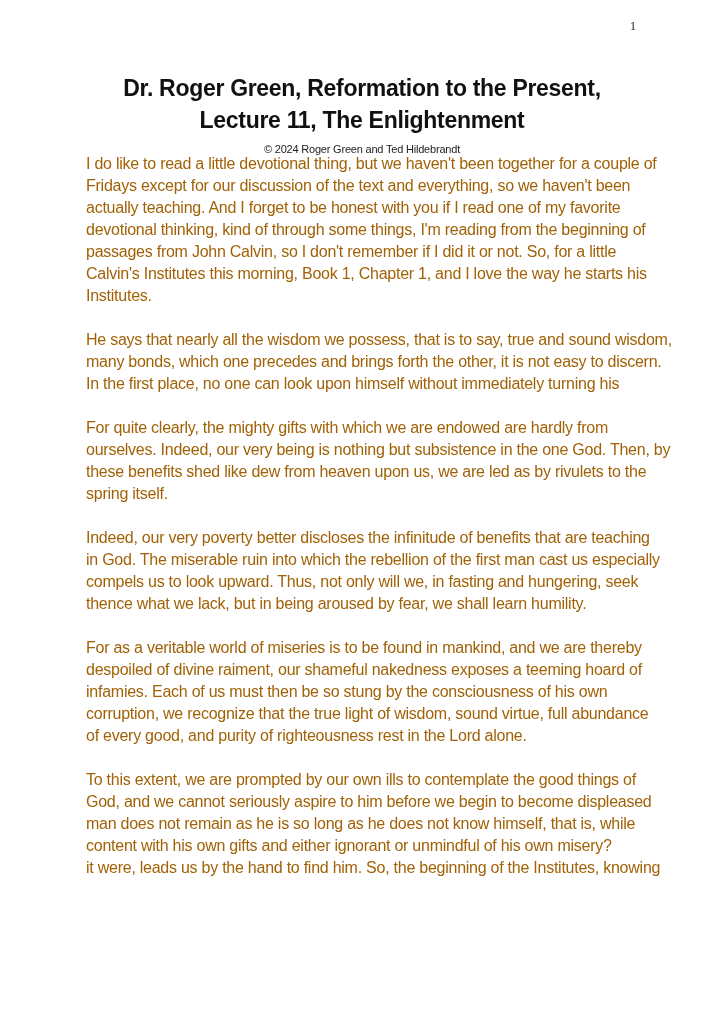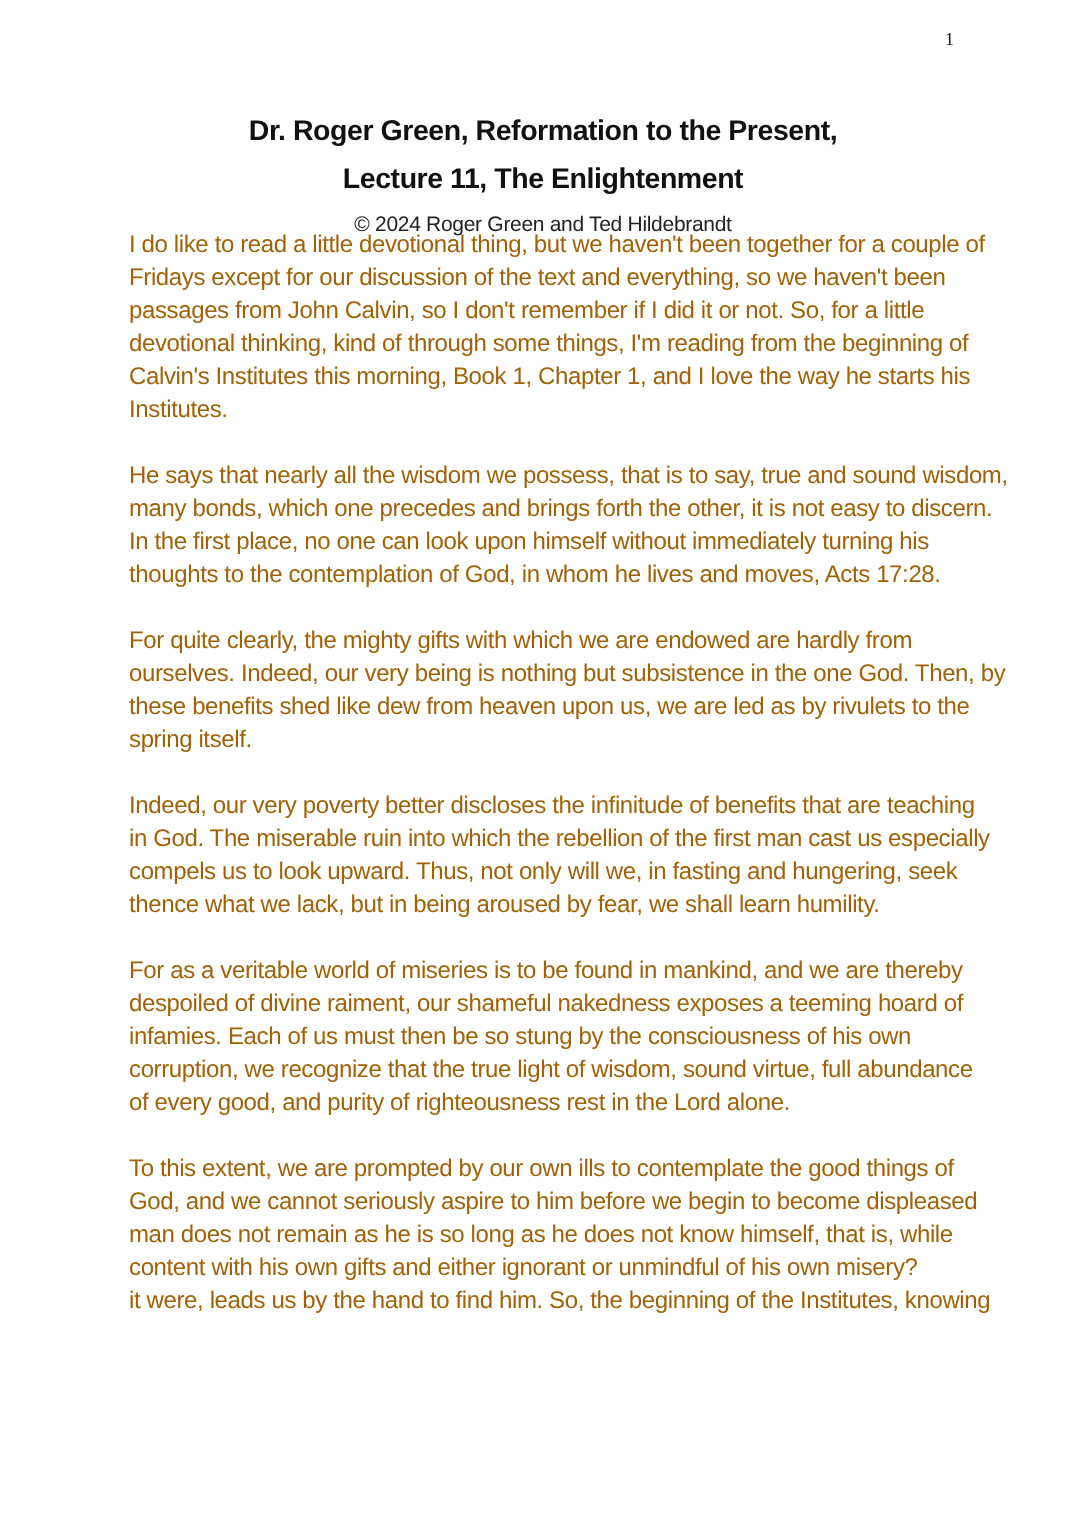--- a/index.html
+++ b/index.html
@@ -8,27 +8,27 @@
       position: absolute; left: 0; top: 0; width: 724px; height: 1024px;
       background: #ffffff; color: #1a1a1a;
       font-family: "Liberation Sans", "DejaVu Sans", sans-serif;
     }
     .page-number {
       position: absolute; top: 19px; right: 88px;
       font-family: "Liberation Serif", serif; font-size: 12px; color: #222;
     }
     .title {
       position: absolute; left: 0; width: 724px; top: 72px;
-      text-align: center; font-weight: bold; font-size: 19px; line-height: 32px;
+      text-align: center; font-weight: bold; font-size: 23px; line-height: 32px;
       color: #111; letter-spacing: -0.3px;
     }
     .title span { display: block; }
     .copyright {
       position: absolute; left: 0; width: 724px; top: 140px;
-      text-align: center; font-size: 14px; line-height: 18px; color: #222;
+      text-align: center; font-size: 11px; line-height: 18px; color: #222;
       letter-spacing: -0.2px;
     }
     .body {
       position: absolute; left: 86px; top: 153px; width: 600px;
     }
     .para { margin: 0 0 22px 0; }
     .line {
       display: block; white-space: nowrap;
       font-size: 16px; line-height: 22px; color: #a16207; letter-spacing: -0.25px;
     }
@@ -43,30 +43,30 @@
     <span>Dr. Roger Green, Reformation to the Present,</span>
     <span>Lecture 11, The Enlightenment</span>
   </div>
 
   <div class="copyright">© 2024 Roger Green and Ted Hildebrandt</div>
 
   <div class="body">
     <p class="para">
       <span class="line">I do like to read a little devotional thing, but we haven't been together for a couple of</span>
       <span class="line">Fridays except for our discussion of the text and everything, so we haven't been</span>
+      <span class="line">actually teaching. And I forget to be honest with you if I read one of my favorite</span>
+      <span class="line">devotional thinking, kind of through some things, I'm reading from the beginning of</span>
       <span class="line">passages from John Calvin, so I don't remember if I did it or not. So, for a little</span>
-      <span class="line">devotional thinking, kind of through some things, I'm reading from the beginning of</span>
       <span class="line">Calvin's Institutes this morning, Book 1, Chapter 1, and I love the way he starts his</span>
       <span class="line">Institutes.</span>
     </p>
     <p class="para">
       <span class="line">He says that nearly all the wisdom we possess, that is to say, true and sound wisdom,</span>
       <span class="line">many bonds, which one precedes and brings forth the other, it is not easy to discern.</span>
       <span class="line">In the first place, no one can look upon himself without immediately turning his</span>
-      <span class="line">thoughts to the contemplation of God, in whom he lives and moves, Acts 17:28.</span>
     </p>
     <p class="para">
       <span class="line">For quite clearly, the mighty gifts with which we are endowed are hardly from</span>
       <span class="line">ourselves. Indeed, our very being is nothing but subsistence in the one God. Then, by</span>
       <span class="line">these benefits shed like dew from heaven upon us, we are led as by rivulets to the</span>
       <span class="line">spring itself.</span>
     </p>
     <p class="para">
       <span class="line">Indeed, our very poverty better discloses the infinitude of benefits that are teaching</span>
       <span class="line">in God. The miserable ruin into which the rebellion of the first man cast us especially</span>

